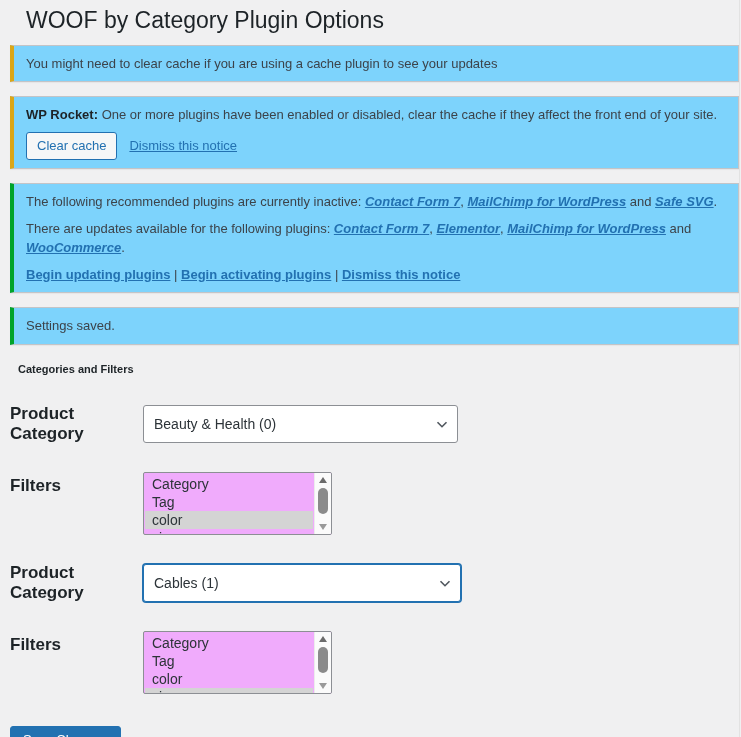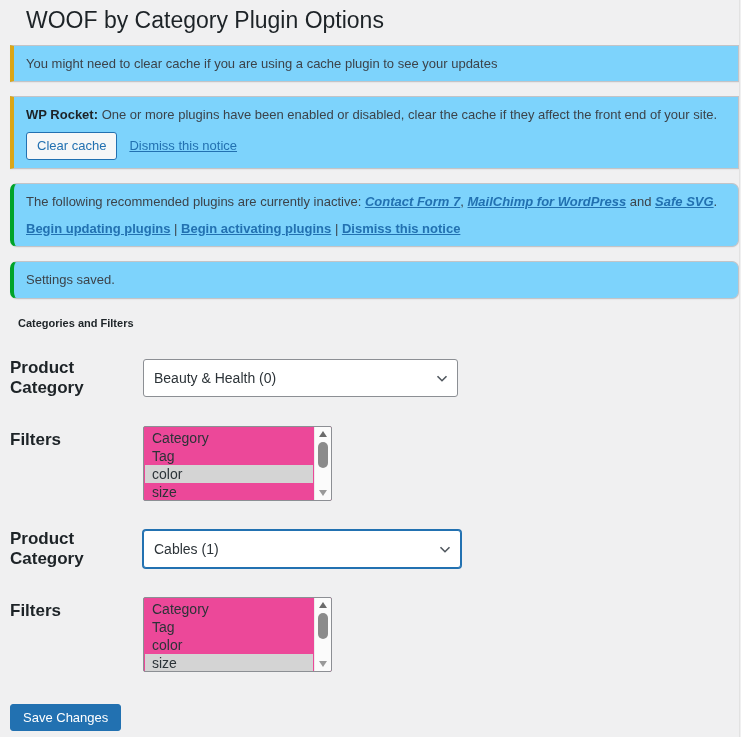--- a/index.html
+++ b/index.html
@@ -15,21 +15,21 @@
     font-size:23px; font-weight:400; color:#1d2327;
     margin:6px 0 10px 16px; padding:0; line-height:1.25;
   }
   .notice {
     background:#7dd3fc; border:1px solid #c3c4c7; border-left-width:4px;
     box-shadow:0 1px 1px rgba(0,0,0,.04);
     margin:0 0 14px 0; padding:1px 12px;
   }
   .notice p { margin:7px 0; line-height:1.5; font-size:13px; }
   .notice-warning { border-left-color:#dba617; }
-  .notice-success { border-left-color:#00a32a;border-radius:7px; }
+  .notice-success { border-left-color:#00a32a; }
   .notice strong { color:#1d2327; }
 
   a { color:#2271b1; cursor:pointer; }
   .plugin-link { font-weight:bold; font-style:italic; text-decoration:underline; }
   .action-link { font-weight:bold; text-decoration:underline; }
   .dismiss-link { text-decoration:underline; margin-left:12px; }
 
   .button-secondary {
     display:inline-block; background:#f6f7f7; color:#2271b1;
     border:1px solid #2271b1; border-radius:3px;
@@ -55,22 +55,22 @@
     background:#fff; border:1px solid #8c8f94; border-radius:3px;
     display:flex; align-items:center; justify-content:space-between;
     padding:0 6px 0 10px; font-size:14px; color:#2c3338; cursor:pointer;
   }
   .select-box.focused {
     border-color:#2271b1; box-shadow:0 0 0 1px #2271b1; width:318px;
   }
   .chevron-icon { display:flex; align-items:center; }
 
   .multiselect {
-    position:relative; width:189px; height:75px; box-sizing:border-box;
-    background:#ec4899; border:1px solid #8c8f94; border-radius:2px; overflow:hidden;
+    position:relative; width:189px; height:63px; box-sizing:border-box;
+    background:#f0abfc; border:1px solid #8c8f94; border-radius:2px; overflow:hidden;
   }
   .ms-options { position:absolute; top:2px; left:1px; right:18px; }
   .ms-option { font-size:14px; line-height:18px; padding-left:7px; color:#2c3338; cursor:default; white-space:nowrap; }
   .ms-option.selected { background:#d4d4d4; }
 
   .sbar {
     position:absolute; top:0; right:0; width:17px; height:100%;
     background:#fbfbfb; border-left:1px solid #ececec;
     display:flex; flex-direction:column; box-sizing:border-box;
   }
@@ -101,20 +101,21 @@
   <div class="notice notice-warning">
     <p><strong>WP Rocket:</strong> <span>One or more plugins have been enabled or disabled, clear the cache if they affect the front end of your site.</span></p>
     <p class="actions-row">
       <a class="button-secondary">Clear cache</a>
       <a class="dismiss-link">Dismiss this notice</a>
     </p>
   </div>
 
   <div class="notice notice-success">
     <p><span>The following recommended plugins are currently inactive: </span><span><a class="plugin-link">Contact Form 7</a>, <a class="plugin-link">MailChimp for WordPress</a> and <a class="plugin-link">Safe SVG</a>.</span></p>
+    <p><span>There are updates available for the following plugins: </span><span><a class="plugin-link">Contact Form 7</a>, <a class="plugin-link">Elementor</a>, <a class="plugin-link">MailChimp for WordPress</a> and <a class="plugin-link">WooCommerce</a>.</span></p>
     <p><span><a class="action-link">Begin updating plugins</a> | <a class="action-link">Begin activating plugins</a> | <a class="action-link">Dismiss this notice</a></span></p>
   </div>
 
   <div class="notice notice-success">
     <p>Settings saved.</p>
   </div>
 
   <h2 class="section-heading">Categories and Filters</h2>
 
   <div class="form-row row-select">

